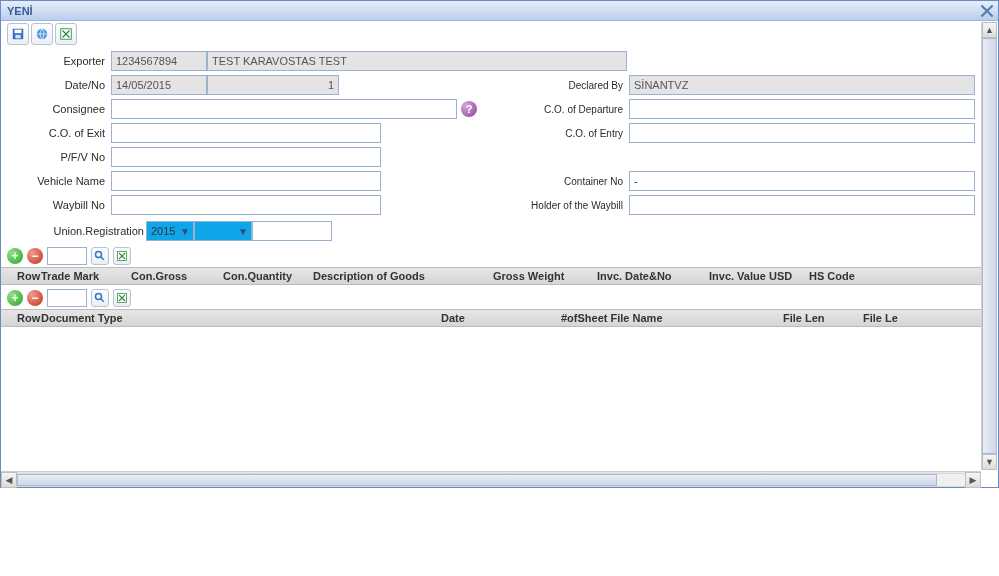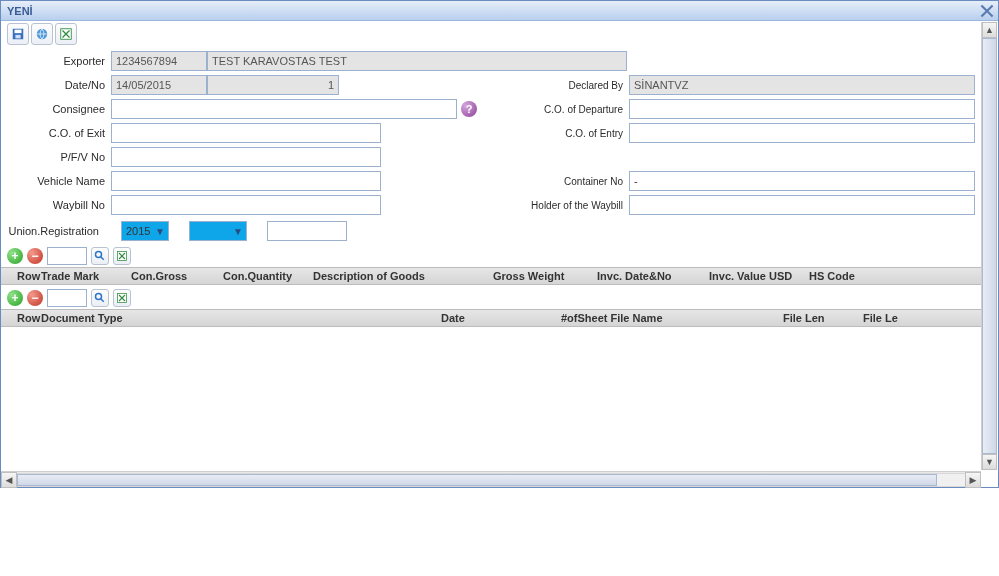--- a/index.html
+++ b/index.html
@@ -98,21 +98,21 @@
   }
   .cell-wrap { display:flex; align-items:flex-end; }
   .help-badge {
     width: 16px; height:16px; border-radius:50%;
     background: radial-gradient(circle at 30% 30%, #d6a7dd, #8a3e97);
     color:#fff; font-weight:bold; font-size:11px;
     display:flex;align-items:center;justify-content:center;
     cursor:pointer; flex:0 0 16px;
   }
   .reg-row {
-    display:flex; align-items:center; gap:20px; padding: 2px 0 2px 6px;
+    display:flex; align-items:center; gap:0; padding: 2px 0 2px 6px; margin-left: 45px;
   }
   .reg-row .lbl { width:94px; display:inline-block; }
   .select {
     border:1px solid #9bb1ce; background:#0ea5e9; height:20px;
     display:flex; align-items:center; justify-content:space-between;
     padding:0 2px 0 4px; font-size:11px;
   }
   .select .arrow {
     width:12px; height:16px; display:flex;align-items:center;justify-content:center;
     color:#2b4b80; font-size:10px;

